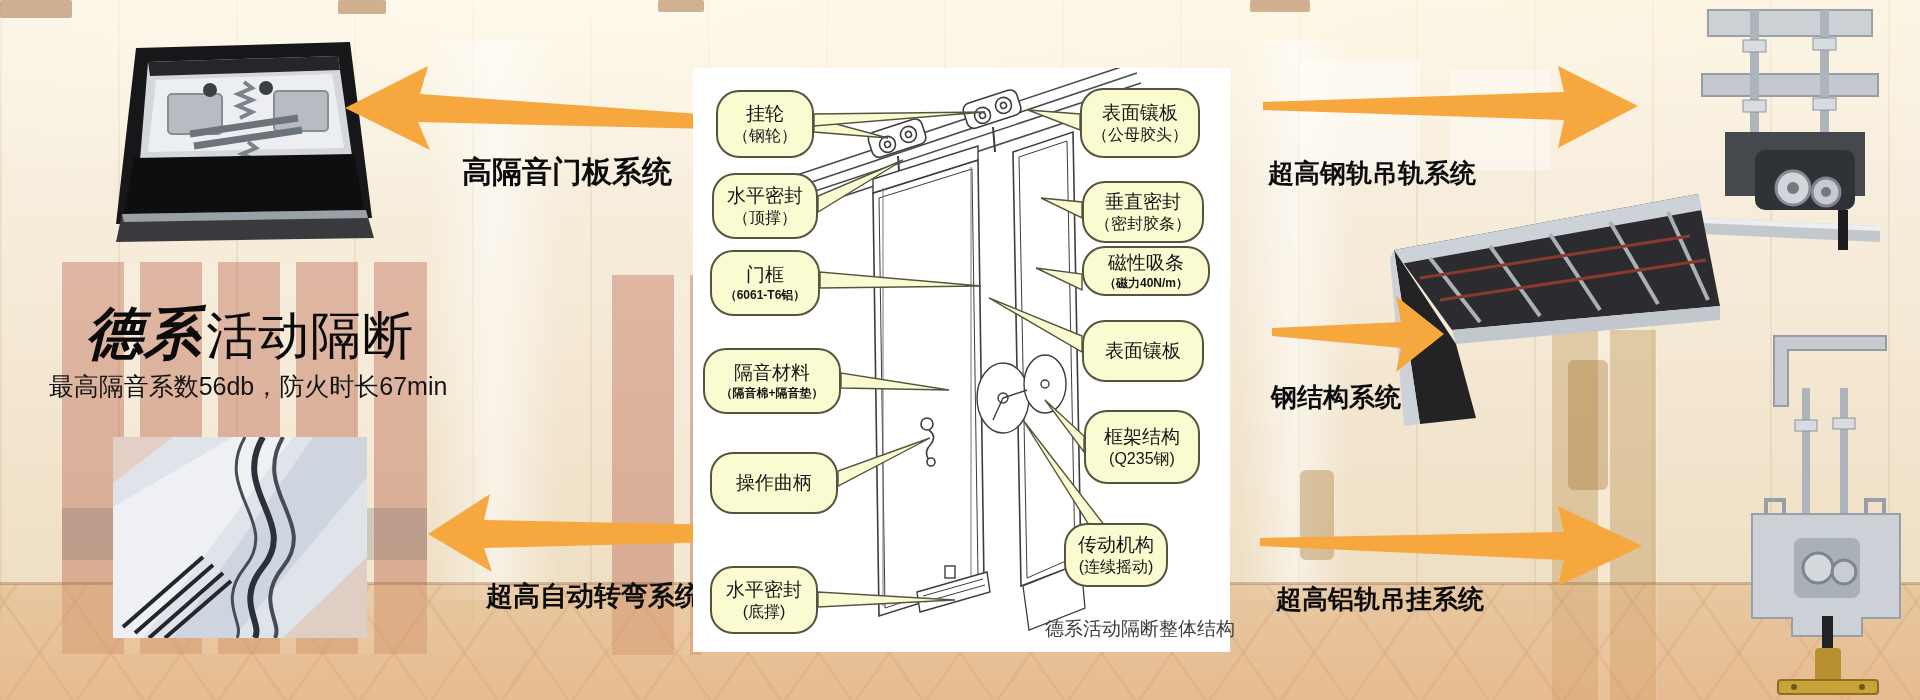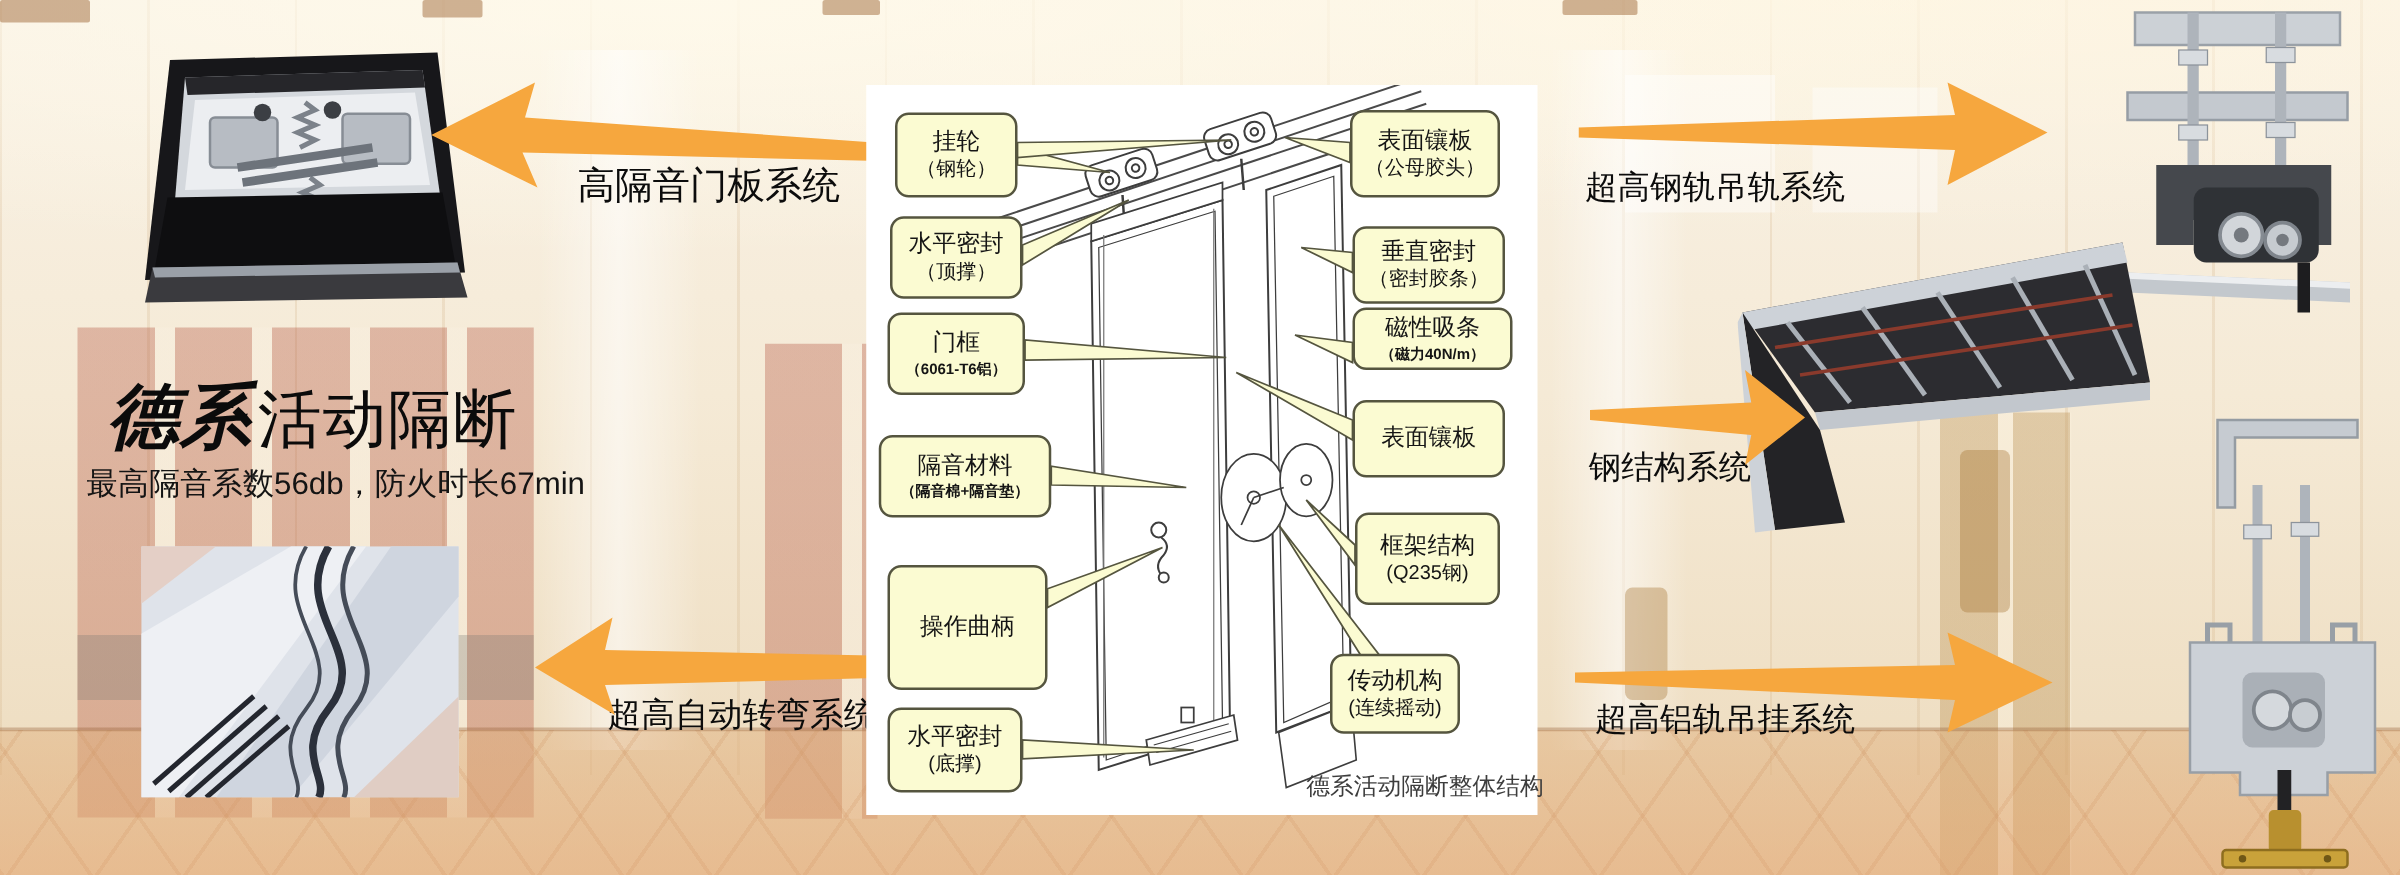--- a/index.html
+++ b/index.html
@@ -23,27 +23,27 @@
   .gold-blob{background:rgba(160,110,40,.35);border-radius:6px;}
   .carpet{left:0;top:584px;width:1920px;height:116px;
     background:linear-gradient(180deg,rgba(224,178,128,.50),rgba(228,170,120,.62)),
       repeating-linear-gradient(55deg,rgba(188,118,70,.22) 0 3px,rgba(0,0,0,0) 3px 58px),
       repeating-linear-gradient(-55deg,rgba(188,118,70,.22) 0 3px,rgba(0,0,0,0) 3px 58px);}
   .carpet-edge{left:0;top:582px;width:1920px;height:3px;background:rgba(150,95,55,.35);}
   
   .title{left:55px;top:296px;width:390px;text-align:center;color:#0b0b0b;white-space:nowrap;}
   .title .b{font-size:57px;font-weight:800;letter-spacing:1px;font-style:italic;}
   .title .r{font-size:51px;font-weight:400;letter-spacing:1px;}
-  .subtitle{left:28px;top:370px;width:440px;text-align:right;font-size:25px;color:#141414;white-space:nowrap;}
+  .subtitle{left:28px;top:370px;width:440px;text-align:center;font-size:25px;color:#141414;white-space:nowrap;}
   
-  .syslabel{position:absolute;font-weight:400;color:#0c0c0c;white-space:nowrap;}
+  .syslabel{position:absolute;font-weight:700;color:#0c0c0c;white-space:nowrap;margin-top:24px;}
   
   .panel{left:693px;top:68px;width:537px;height:584px;background:#ffffff;}
   .co{position:absolute;background:var(--cobg,#fbfbd2);border:2px solid var(--cobd,#55553f);
-      border-radius:11px;display:flex;flex-direction:column;justify-content:center;align-items:center;
+      border-radius:23px;display:flex;flex-direction:column;justify-content:center;align-items:center;
       box-sizing:border-box;z-index:6;}
   .co .l1{font-size:19px;color:#151515;line-height:1.3;white-space:nowrap;}
   .co .l2{font-size:16px;color:#151515;line-height:1.25;white-space:nowrap;}
   .co .l2.sm{font-size:12px;font-weight:bold;}
   .co .l2:empty{display:none;}
   .caption{left:1040px;top:616px;width:195px;font-size:19px;color:#3d3d3d;white-space:nowrap;z-index:6;text-align:right;}
   svg{display:block;}
 </style>
 </head>
 <body>
@@ -278,21 +278,21 @@
     <div class="l2">（顶撑）</div>
   </div>
   <div class="co" style="left:710px;top:250px;width:110px;height:66px">
     <div class="l1">门框</div>
     <div class="l2 sm">（6061-T6铝）</div>
   </div>
   <div class="co" style="left:703px;top:348px;width:138px;height:66px">
     <div class="l1">隔音材料</div>
     <div class="l2 sm">（隔音棉+隔音垫）</div>
   </div>
-  <div class="co" style="left:710px;top:452px;width:128px;height:100px">
+  <div class="co" style="left:710px;top:452px;width:128px;height:62px">
     <div class="l1">操作曲柄</div>
 
   </div>
   <div class="co" style="left:710px;top:566px;width:108px;height:68px">
     <div class="l1">水平密封</div>
     <div class="l2">(底撑)</div>
   </div>
 
   <div class="co" style="left:1080px;top:88px;width:120px;height:70px">
     <div class="l1">表面镶板</div>

